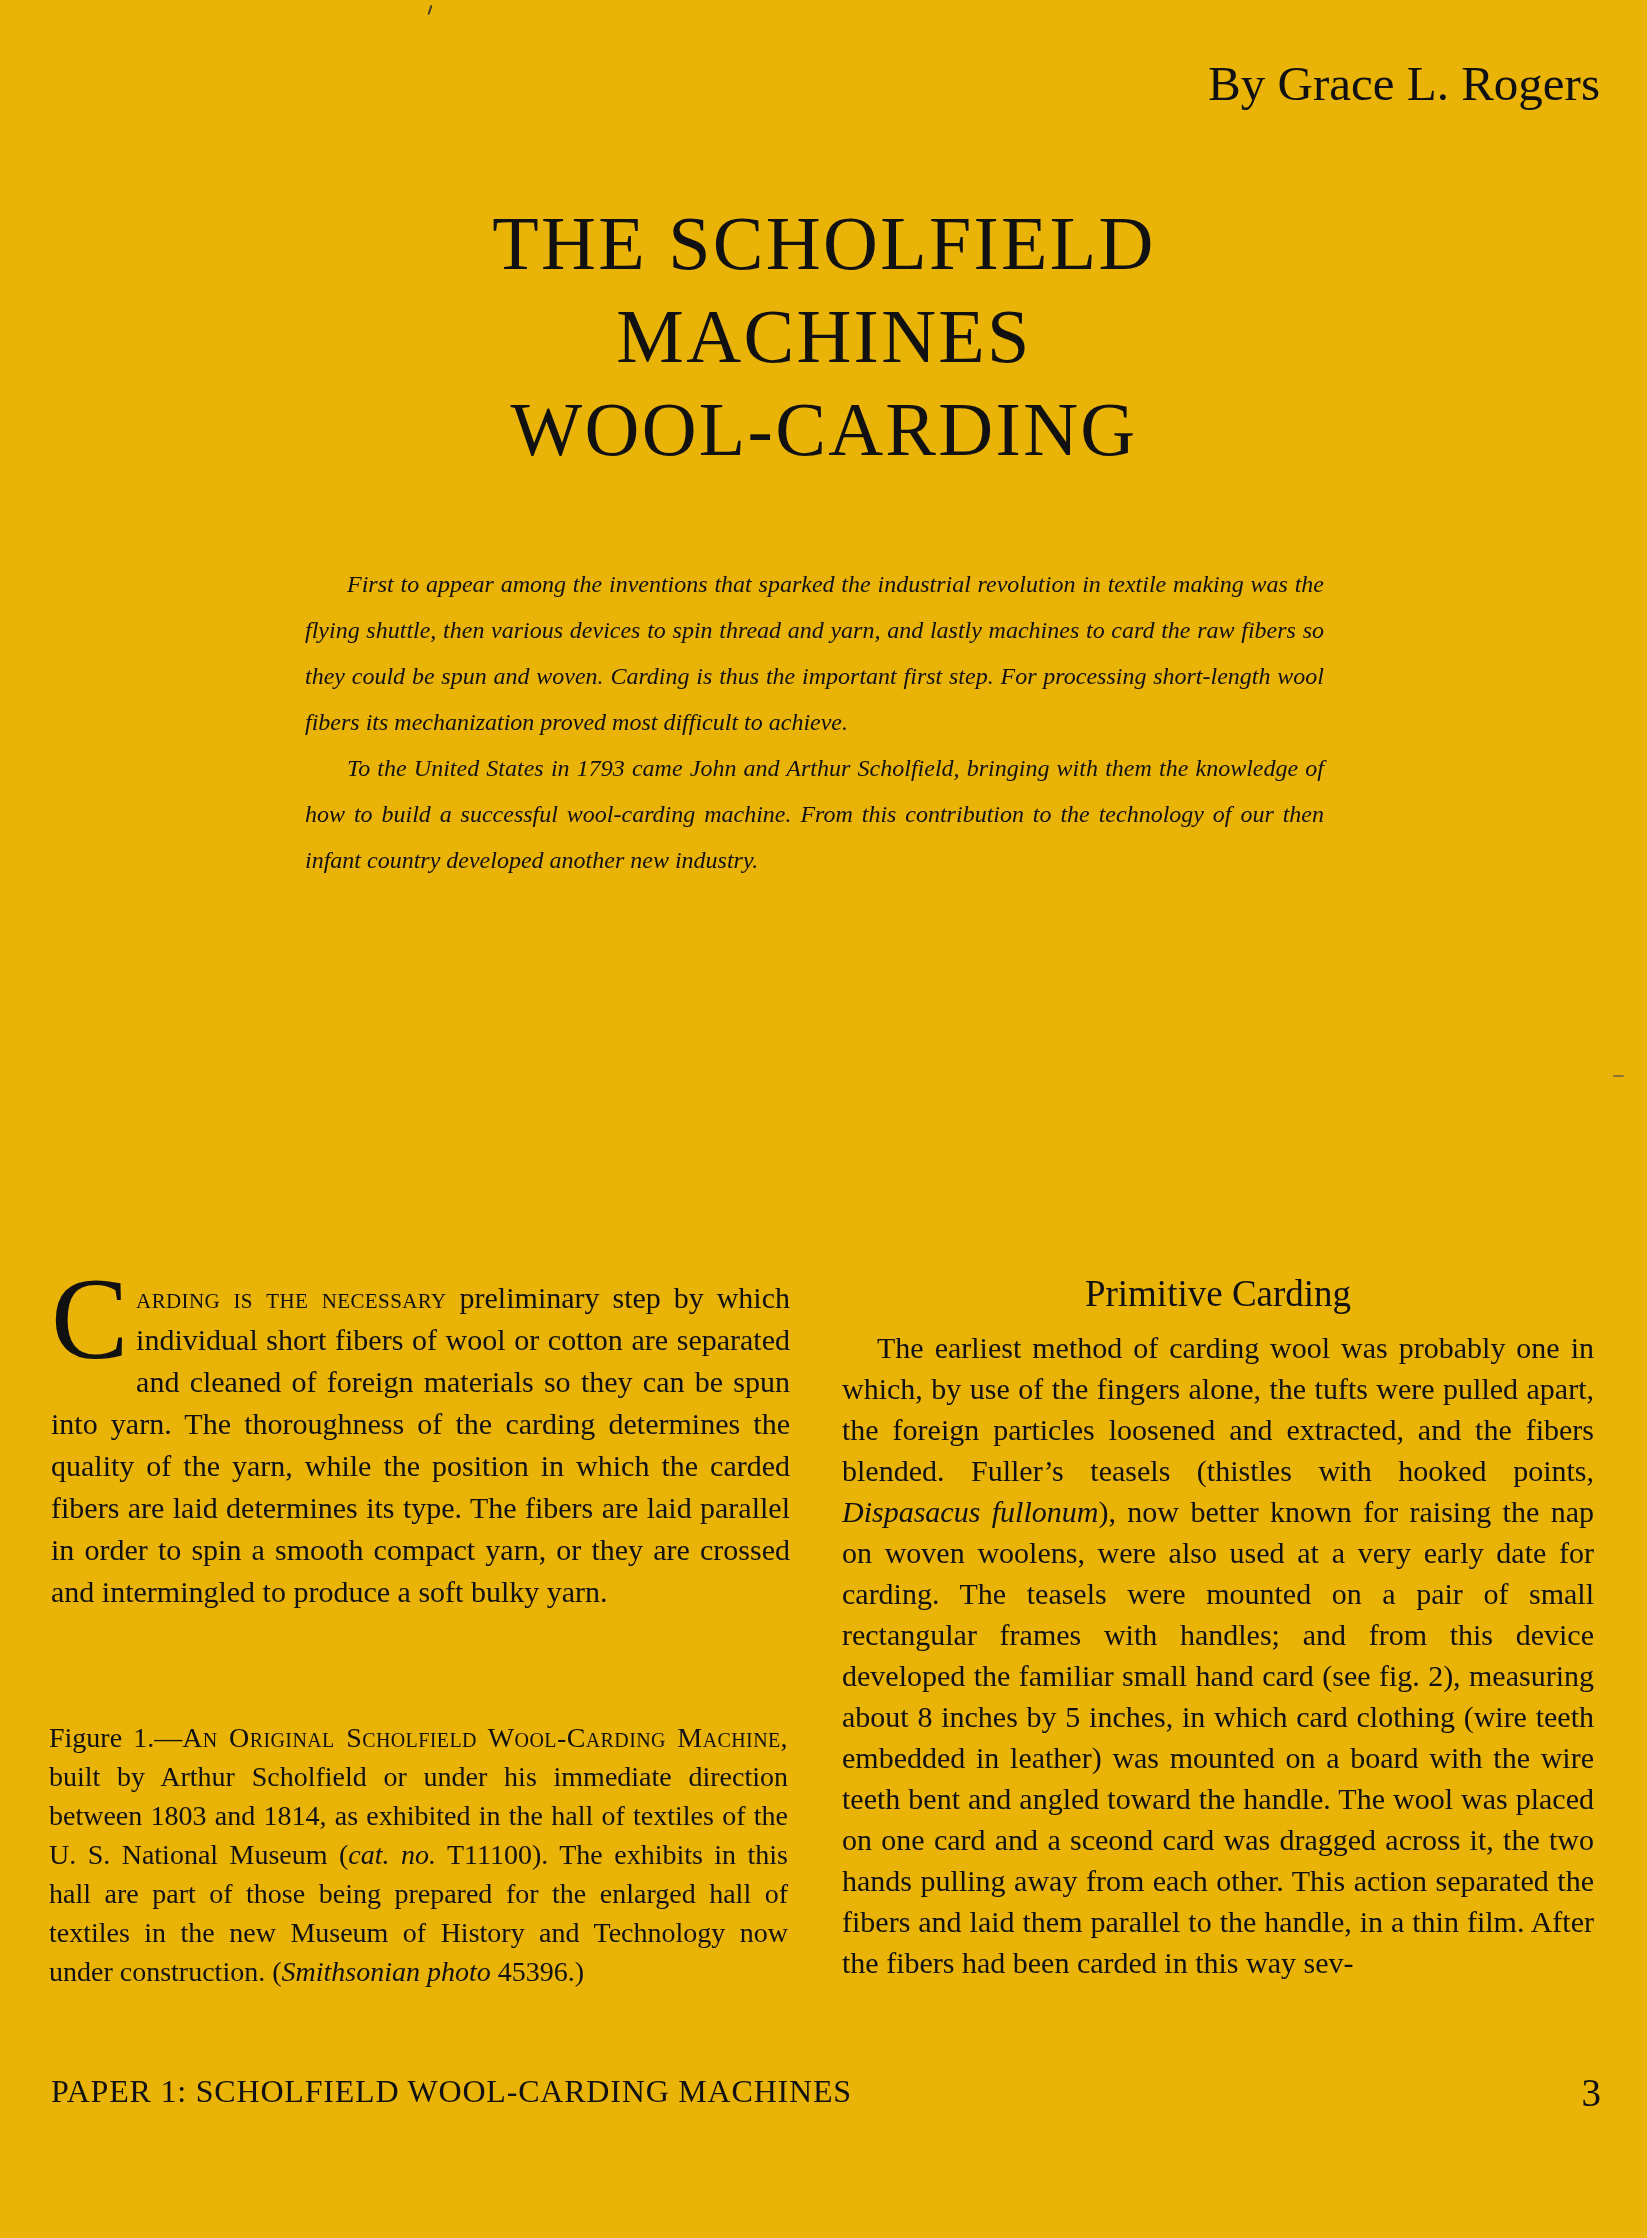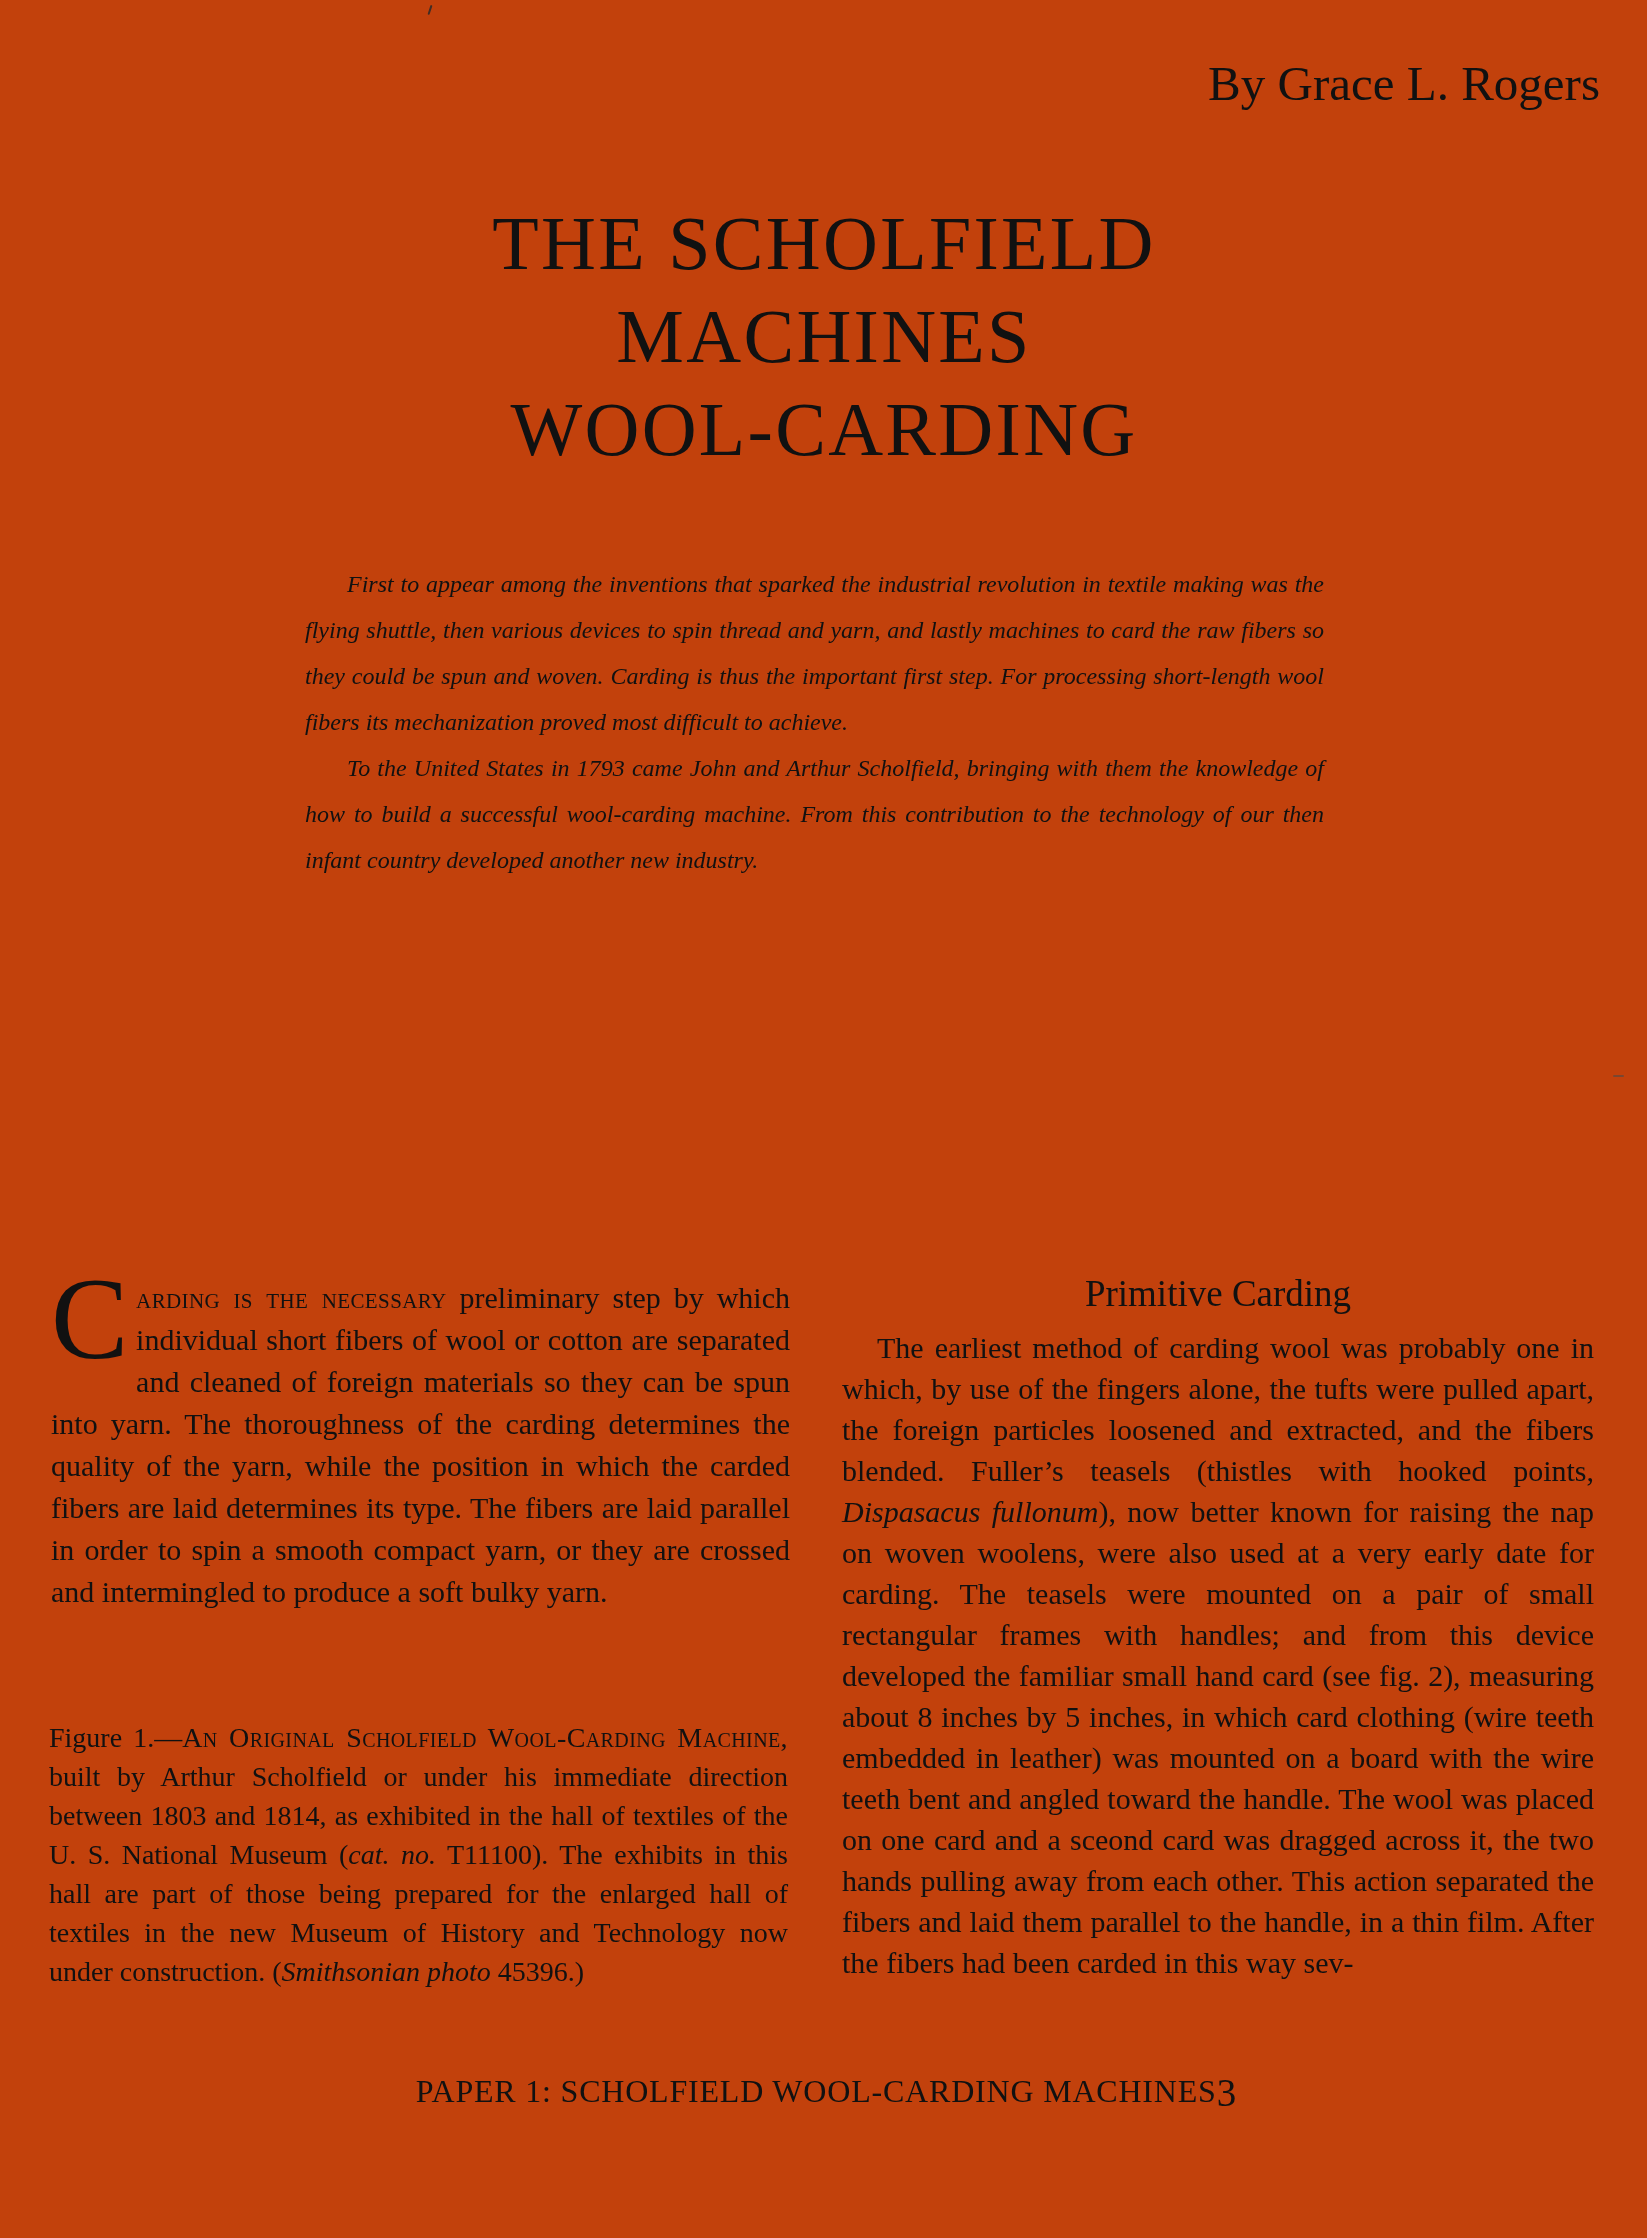--- a/index.html
+++ b/index.html
@@ -1,20 +1,20 @@
 <!DOCTYPE html>
 <html style="font-size:12.3px"><head>
 <meta charset="utf-8">
 <style>
   * { margin:0; padding:0; box-sizing:border-box; }
   html, body { background:#ffffff; }
   .page {
     position:relative;
     width:1648px; height:2239px;
-    background:#c2410c;
+    background:#eab308;
     color:#111111;
     font-family:"Liberation Serif","DejaVu Serif",serif;
     overflow:hidden;
   }
 
   
   .byline {
     position:absolute; top:57px; right:48px;
     font-size:49px; line-height:1.1;
     white-space:nowrap;
@@ -62,21 +62,21 @@
     line-height:1.2; margin-bottom:11px;
   }
   .section-body {
     font-size:30px; line-height:41px; text-align:justify;
     text-indent:35px;
   }
 
   
   .footer {
     position:absolute; top:2073px; left:51px; width:1550px;
-    display:flex; justify-content:center; align-items:flex-start;
+    display:flex; justify-content:space-between; align-items:flex-start;
   }
   .running-title { font-size:32px; letter-spacing:0.8px; white-space:nowrap; }
   .page-number { font-size:39px; line-height:1; }
 
   
   .speck-top {
     position:absolute; left:429px; top:4.6px; width:2.3px; height:10px;
     background:#2a2a2a; transform:rotate(18deg); border-radius:1.5px; opacity:.85;
   }
   .speck-right {

